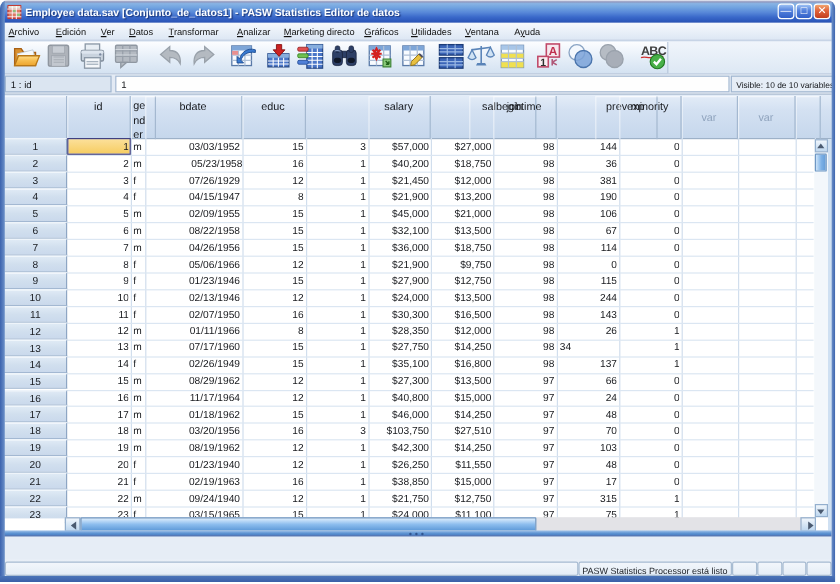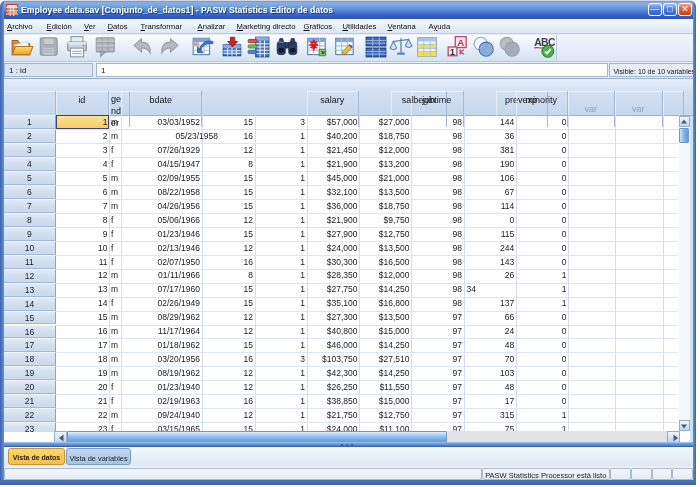--- a/index.html
+++ b/index.html
@@ -22,21 +22,21 @@
 #toolbar{position:absolute;left:3px;top:35px;width:690px;height:27px;
  background:linear-gradient(to bottom,#fcfdff 0%,#e8f0f9 45%,#d4e2f1 100%);
  border-bottom:1px solid #bac9dd;}
 #refbar{position:absolute;left:3px;top:63px;width:690px;height:15px;background:#e3eaf4;}
 .refbox{position:absolute;top:0px;height:14px;border:1px solid #a2b7d1;font-size:8px;
  color:#14161a;padding:2px 0 0 4px;}
 #gridwrap{position:absolute;left:3px;top:77.5px;width:690px;height:364.5px;background:#ffffff;border-top:0.5px solid #9cb0c8;}
 #ghead{position:absolute;left:0;top:0;width:690px;height:37px;
  background:linear-gradient(to bottom,#e4edf8 0%,#d4e1f2 35%,#c6d7ec 100%);
  border-bottom:1px solid #9db1c8;}
-.hcell{position:absolute;top:12px;height:36px;border-right:1px solid #a4b8d0;font-size:9px;
+.hcell{position:absolute;top:1px;height:36px;border-right:1px solid #a4b8d0;font-size:9px;
  color:#16181c;box-shadow:inset 1px 1px 0 rgba(255,255,255,0.55);padding-left:20px;}
 .hlab{position:absolute;top:4px;left:0;width:100%;text-align:center;}
 .vline{position:absolute;width:1px;background:#d1deed;}
 .hline{position:absolute;height:1px;background:#dbe6f2;}
 .rowhdr{position:absolute;left:0;width:52.8px;
  background:linear-gradient(to bottom,#dfeaf5 0%,#d1dfee 50%,#cad9ec 100%);
  border:1px solid #a3b8d2;border-top-color:#eef4fa;border-left-color:#dae5f2;border-right-color:#8ea6c4;
  font-size:8.5px;color:#1a1d22;text-align:center;}
 .dcell{position:absolute;font-size:8.5px;color:#17191d;white-space:nowrap;overflow:hidden;}
 .num{text-align:right;}
@@ -253,20 +253,23 @@
 <div class="hcell" style="left:0px;width:52.8px;">
 </div>
 <div class="hcell" style="left:52.8px;width:53.2px;">
 <div class="hlab">id</div>
 </div>
 <div class="hcell" style="left:106px;width:12px;">
 <div style="position:absolute;left:2px;top:3.5px;font-size:9px;line-height:11.8px;">ge<br>nd<br>er</div>
 </div>
 <div class="hcell" style="left:118px;width:80.5px;">
 <div class="hlab">bdate</div>
+</div>
+<div class="hcell" style="left:198.5px;width:53.0px;">
+<div class="hlab">educ</div>
 </div>
 <div class="hcell" style="left:303.5px;width:52.5px;">
 <div class="hlab">salary</div>
 </div>
 <div class="hcell" style="left:356px;width:56px;margin-left:32px;">
 <div class="hlab">salbegin</div>
 </div>
 <div class="hcell" style="left:408px;width:52.5px;">
 <div class="hlab">jobtime</div>
 </div>
@@ -328,21 +331,21 @@
 <div class="dcell num" style="left:198.5px;top:38.40px;width:51.5px;">15</div>
 <div class="dcell num" style="left:251.5px;top:38.40px;width:50.5px;">3</div>
 <div class="dcell num" style="left:303.5px;top:38.40px;width:51.0px;">$57,000</div>
 <div class="dcell num" style="left:356px;top:38.40px;width:50.5px;">$27,000</div>
 <div class="dcell num" style="left:408px;top:38.40px;width:51.0px;">98</div>
 <div class="dcell num" style="left:460.5px;top:38.40px;width:50.700000000000045px;">144</div>
 <div class="dcell num" style="left:512.7px;top:38.40px;width:50.799999999999955px;">0</div>
 <div class="rowhdr" style="top:50.56px;height:13.96px;line-height:12.96px;">2</div>
 <div class="dcell num" style="left:52.8px;top:52.36px;width:51.7px;">2</div>
 <div class="dcell" style="left:108px;top:52.36px;width:10px;">m</div>
-<div class="dcell num" style="left:118px;top:52.36px;width:97px;">05/23/1958</div>
+<div class="dcell num" style="left:118px;top:52.36px;width:81px;">05/23/1958</div>
 <div class="dcell num" style="left:198.5px;top:52.36px;width:51.5px;">16</div>
 <div class="dcell num" style="left:251.5px;top:52.36px;width:50.5px;">1</div>
 <div class="dcell num" style="left:303.5px;top:52.36px;width:51.0px;">$40,200</div>
 <div class="dcell num" style="left:356px;top:52.36px;width:50.5px;">$18,750</div>
 <div class="dcell num" style="left:408px;top:52.36px;width:51.0px;">98</div>
 <div class="dcell num" style="left:460.5px;top:52.36px;width:50.700000000000045px;">36</div>
 <div class="dcell num" style="left:512.7px;top:52.36px;width:50.799999999999955px;">0</div>
 <div class="rowhdr" style="top:64.52px;height:13.96px;line-height:12.96px;">3</div>
 <div class="dcell num" style="left:52.8px;top:66.32px;width:51.7px;">3</div>
 <div class="dcell" style="left:108px;top:66.32px;width:10px;">f</div>
@@ -601,24 +604,20 @@
           <svg width="11" height="10" style="position:absolute;left:2px;top:0.5px">
             <path d="M8 5 L3.5 1.5 L3.5 8.5 Z" fill="#4a5a70"></path>
           </svg>
         </div>
 </div>
 <div class="abs" style="left:686.5px;top:37px;width:3.5px;height:327px;background:#cfe0f2;"></div>
 </div>
 <div id="blustrip">
       <div style="position:absolute;left:338px;top:2px;width:2px;height:2px;background:#2f5590;border-radius:1px;box-shadow:5px 0 0 #2f5590,10px 0 0 #2f5590;"></div>
     </div>
-<div id="tabs">
-<div class="tab" style="left:5px;width:57px;background:linear-gradient(to bottom,#fbd770,#f3bf4e);border-color:#c89530;font-weight:bold;color:#2a2210;font-size:7px;">Vista de datos</div>
-<div class="tab" style="left:63px;width:65px;background:linear-gradient(to bottom,#c3d8ee,#a8c4e4);border-color:#7e9cc0;color:#20242c;">Vista de variables</div>
-</div>
 <div id="statusrow">
 <div class="stbox" style="left:1px;width:478px;"></div>
 <div class="stbox" style="left:479px;width:127.5px;">PASW Statistics Processor está listo</div>
 <div class="stbox" style="left:606.5px;width:21.5px;"></div>
 <div class="stbox" style="left:628px;width:21px;"></div>
 <div class="stbox" style="left:649px;width:20px;"></div>
 <div class="stbox" style="left:669px;width:21px;"></div>
 </div>
 <div class="abs" style="left:0;top:0;width:3.5px;height:485px;background:linear-gradient(90deg,#3c63ae,#6b90c8);"></div>
 <div class="abs" style="left:692.5px;top:0;width:3.5px;height:485px;background:linear-gradient(90deg,#6b90c8,#3c63ae);"></div>

